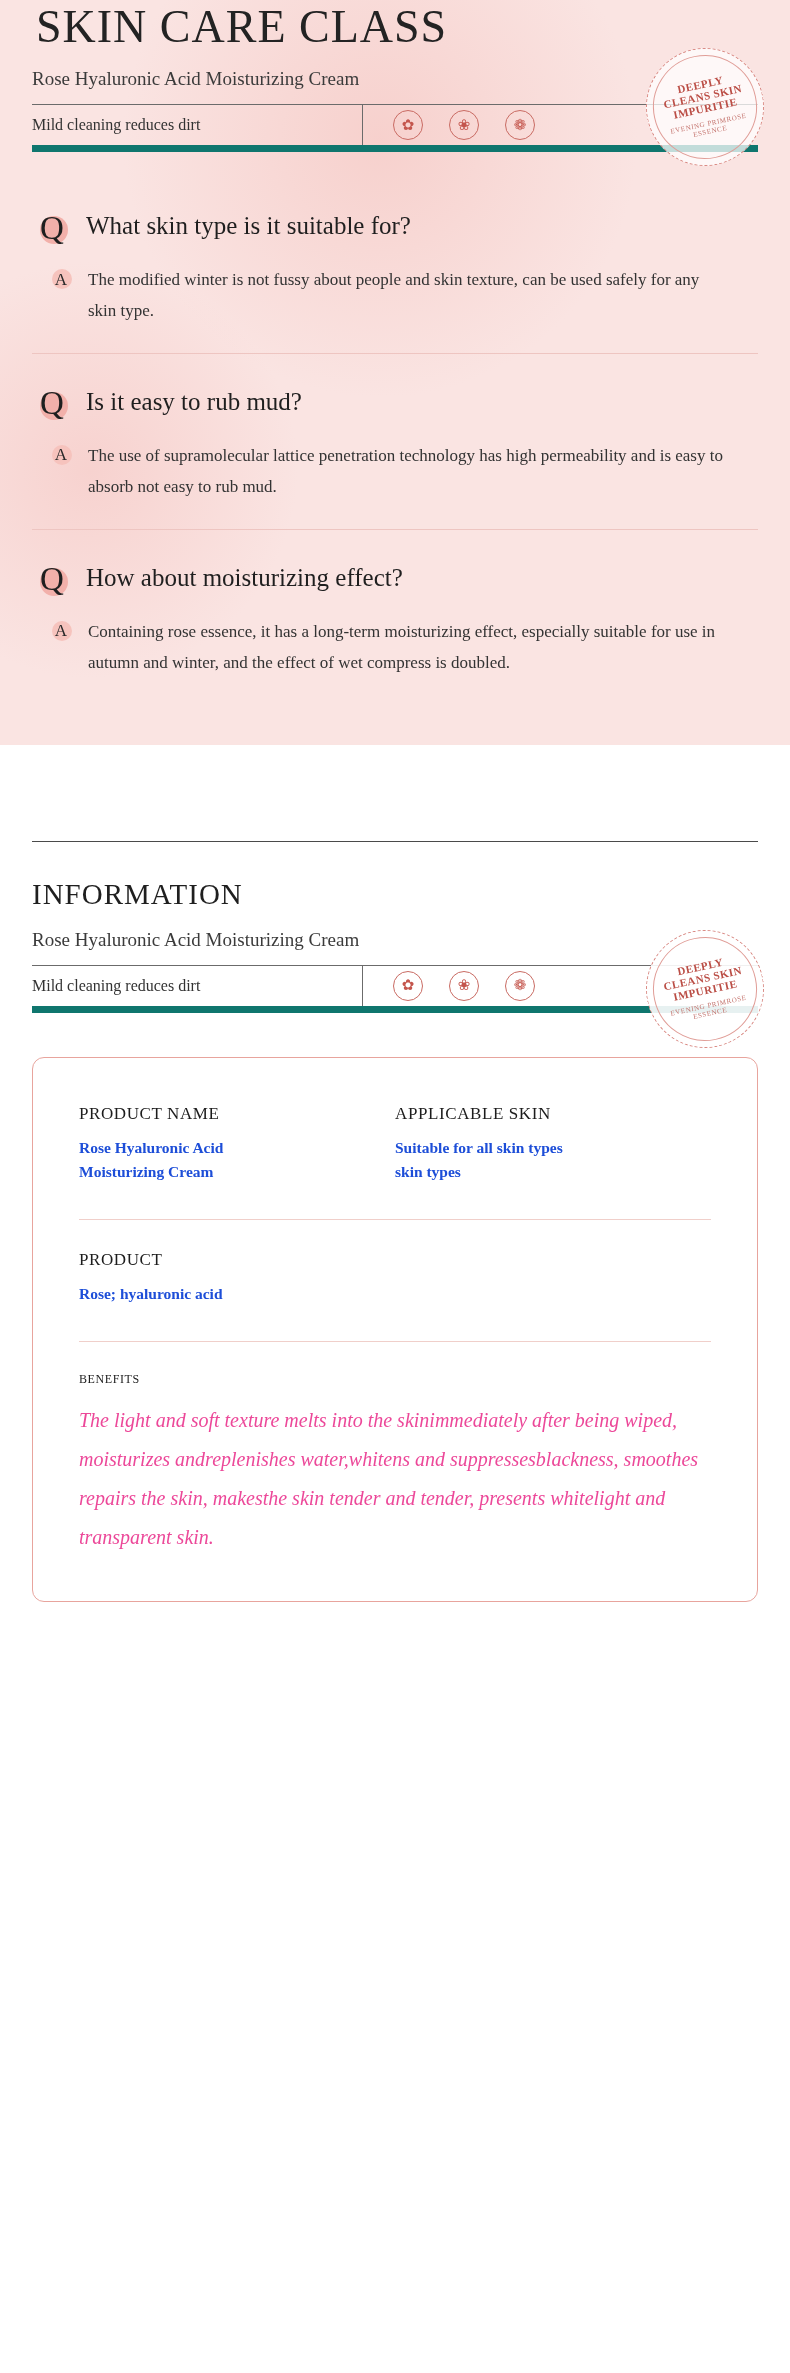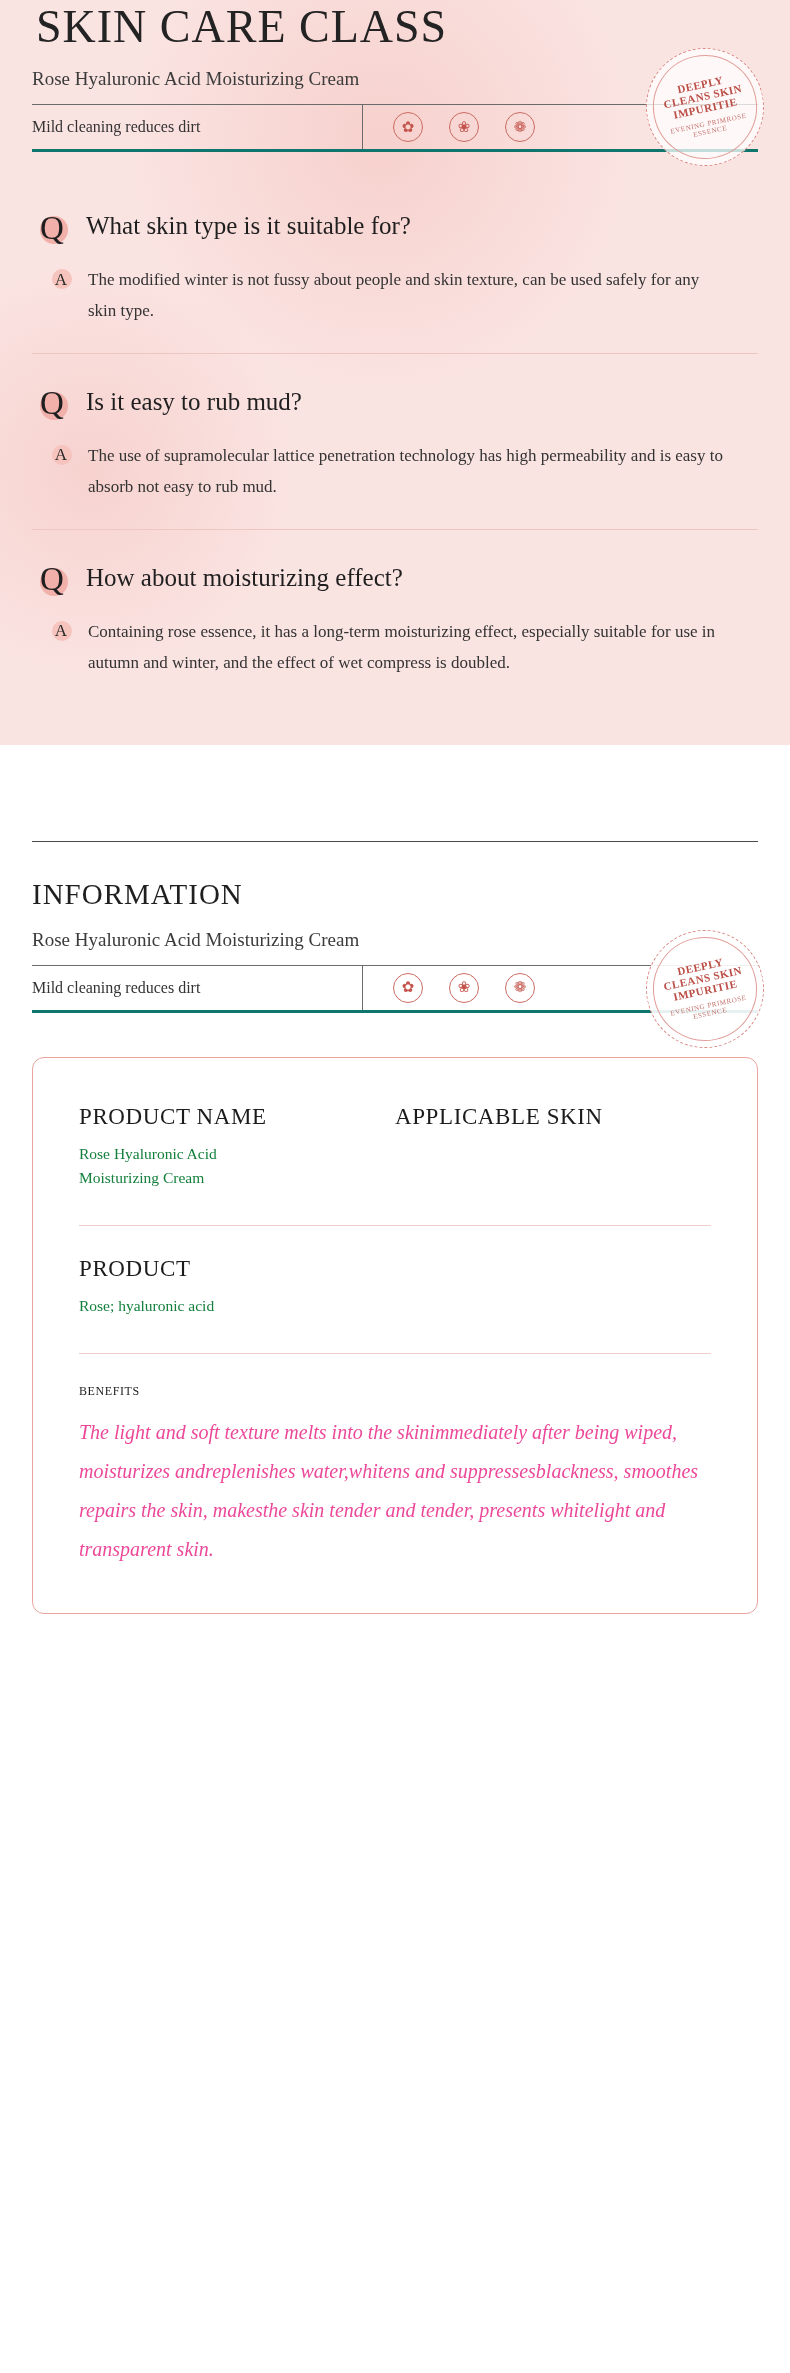--- a/index.html
+++ b/index.html
@@ -52,21 +52,21 @@
     font-size: 19px;
     color: #3b3b3b;
     margin-top: 18px;
     margin-bottom: 14px;
     font-weight: 400;
   }
   .rule-row {
     display: flex;
     align-items: stretch;
     border-top: 1px solid #6b6b6b;
-    border-bottom: 3px solid #0f766e;
+    border-bottom: 7px solid #0f766e;
     height: 48px;
   }
   .rule-left {
     display: flex; align-items: center;
     font-size: 16px;
     color: #333;
     padding-right: 18px;
     min-width: 330px;
   }
   .rule-divider { width: 1px; background: #6b6b6b; }
@@ -156,30 +156,31 @@
   .spec-card {
     margin: 44px 32px 0 32px;
     border: 1px solid #e8a49d;
     border-radius: 12px;
     padding: 46px 46px 44px 46px;
     background: #fff;
   }
   .spec-row { display: flex; gap: 0; }
   .spec-col { flex: 1 1 50%; padding-right: 24px; }
   .spec-label {
-    font-size: 23px;
+    font-size: 17px;
     letter-spacing: .6px;
     color: #1c1c1c;
     margin-bottom: 12px;
   }
   .spec-value {
     font-size: 15.5px;
-    color: #15803d;
+    color: #1d4ed8;
     line-height: 1.6;
     white-space: pre-line;
+    font-weight: bold;
   }
   .spec-sep { border-top: 1px solid #f0cfca; margin: 34px 0 30px 0; }
   .benefits-label { font-size: 12px; letter-spacing: .6px; color: #1c1c1c; margin-bottom: 14px; }
   .benefits-text { font-size: 20px; color: #ec4899; line-height: 1.95; font-style: italic; }
 </style>
 </head>
 <body>
 
 <div class="page">
 
@@ -295,20 +296,22 @@
     <div class="spec-card">
 
       <div class="spec-row">
         <div class="spec-col">
           <div class="spec-label">PRODUCT NAME</div>
           <div class="spec-value">Rose Hyaluronic Acid
 Moisturizing Cream</div>
         </div>
         <div class="spec-col">
           <div class="spec-label">APPLICABLE SKIN</div>
+          <div class="spec-value">Suitable for all skin types
+skin types</div>
         </div>
       </div>
 
       <div class="spec-sep"></div>
 
       <div class="spec-row">
         <div class="spec-col">
           <div class="spec-label">PRODUCT</div>
           <div class="spec-value">Rose; hyaluronic acid</div>
         </div>

